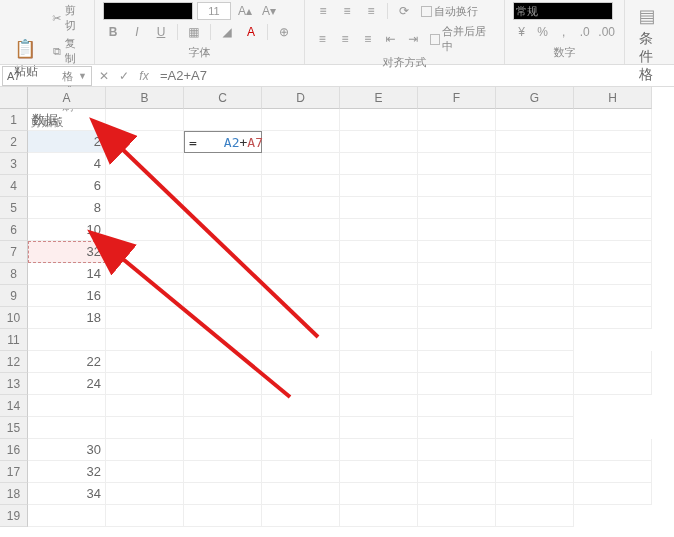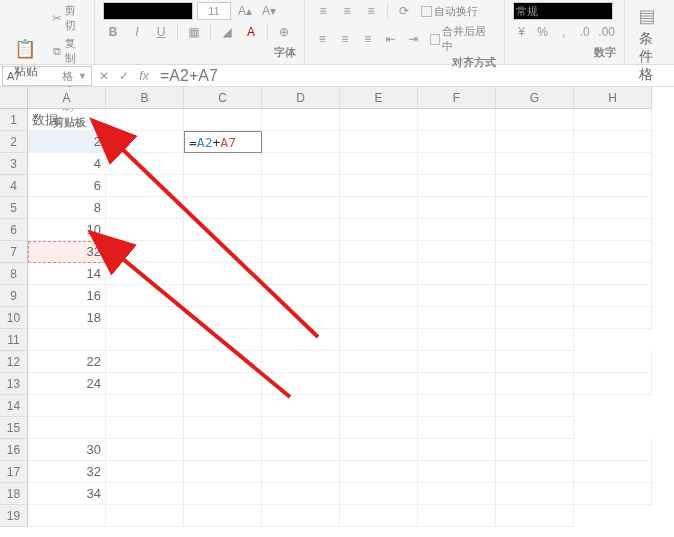--- a/index.html
+++ b/index.html
@@ -1,54 +1,54 @@
 <!DOCTYPE html>
 <html><head>
 <meta charset="utf-8">
 <style>
   * { box-sizing: border-box; margin: 0; padding: 0; }
   body { font-family: "Microsoft YaHei", Arial, sans-serif; font-size: 12px; color: #666; background: #fff; width: 674px; height: 537px; overflow: hidden; position: relative; }
   
   .ribbon { background: #f5f5f5; border-bottom: 1px solid #ddd; height: 65px; display: flex; }
   .ribbon-group { border-right: 1px solid #e0e0e0; padding: 2px 8px; display: flex; flex-direction: column; justify-content: space-between; }
-  .ribbon-group-label { text-align: right; font-size: 11px; color: #888; padding-bottom: 2px; font-weight: bold; }
+  .ribbon-group-label { text-align: center; font-size: 11px; color: #888; padding-bottom: 2px; }
   .ribbon-row { display: flex; gap: 4px; align-items: center; }
   .ribbon-btn { display: flex; align-items: center; gap: 2px; padding: 1px 3px; color: #888; font-size: 11px; cursor: pointer; }
   .icon { width: 14px; height: 14px; display: inline-flex; align-items: center; justify-content: center; color: #999; }
   .big-btn { display:flex; flex-direction:column; align-items:center; gap:2px; padding:2px 6px; cursor:pointer; }
   .big-icon { width:24px; height:24px; display:flex; align-items:center; justify-content:center; color:#999; font-size:18px; }
   .font-select { width:90px; height:18px; border:1px solid #ccc; background:#000000; font-size:11px; padding:0 2px; color:#999; }
   .font-size { width:34px; height:18px; border:1px solid #ccc; background:#fff; font-size:11px; text-align:center; color:#999; }
   .fmt-btn { width:20px; height:18px; display:flex; align-items:center; justify-content:center; color:#999; cursor:pointer; border:1px solid transparent; }
   .sep { width:1px; height:16px; background:#ddd; margin:0 2px; }
   .chk { width:11px; height:11px; border:1px solid #bbb; display:inline-block; }
   
   .formula-bar { height:22px; display:flex; align-items:center; border-bottom:1px solid #ddd; background:#fff; }
   .name-box { width:90px; height:20px; border:1px solid #ccc; margin:0 2px; padding:0 4px; font-size:11px; display:flex; align-items:center; justify-content:space-between; }
   .name-box .dd { color:#999; font-size:9px; }
   .fb-btn { width:20px; height:20px; display:flex; align-items:center; justify-content:center; color:#999; cursor:pointer; }
-  .formula-input { flex:1; padding:0 6px; font-size:16px; color:#777; }
+  .formula-input { flex:1; padding:0 6px; font-size:13px; color:#777; }
   
   .grid-area { position:relative; height:450px; overflow:hidden; }
   .corner { position:absolute; left:0; top:0; width:28px; height:22px; background:#f0f0f0; border-right:1px solid #ccc; border-bottom:1px solid #ccc; }
   .col-headers { position:absolute; left:28px; top:0; height:22px; display:flex; }
   .col-h { width:78px; height:22px; background:#f0f0f0; border-right:1px solid #ddd; border-bottom:1px solid #ccc; display:flex; align-items:center; justify-content:center; color:#777; font-size:12px; }
   .row-headers { position:absolute; left:0; top:22px; width:28px; }
   .row-h { height:22px; background:#f0f0f0; border-bottom:1px solid #ddd; border-right:1px solid #ccc; display:flex; align-items:center; justify-content:center; color:#777; font-size:12px; }
   .cells { position:absolute; left:28px; top:22px; }
   .cell-row { display:flex; height:22px;align-items:center; }
   .cell { width:78px; height:22px; border-right:1px solid #eee; border-bottom:1px solid #eee; padding:0 4px; display:flex; align-items:center; color:#666; font-size:13px; }
   .cell.num { justify-content:flex-end; }
   .cell.txt { justify-content:flex-start; }
   
   .sel-a2 { background:#eaf1f8; }
   .sel-a7 { background:#fdeeee; outline:1px dashed #d08888; outline-offset:-1px; }
   .editing { border:1.5px solid #888; outline:none; color:#333; font-family:Consolas,monospace; }
   .editing .f-eq { color:#333; }
-  .editing .f-ref1 { color:#3a7fc4; }
+  .editing .f-ref1 { color:#3a7fc4;margin-left:27px; }
   .editing .f-ref2 { color:#c05050; }
   
   .arrow { position:absolute; pointer-events:none; }
 </style>
 </head>
 <body>
 
 <div class="ribbon">
   <div class="ribbon-group" style="width:95px">
     <div class="ribbon-row">

